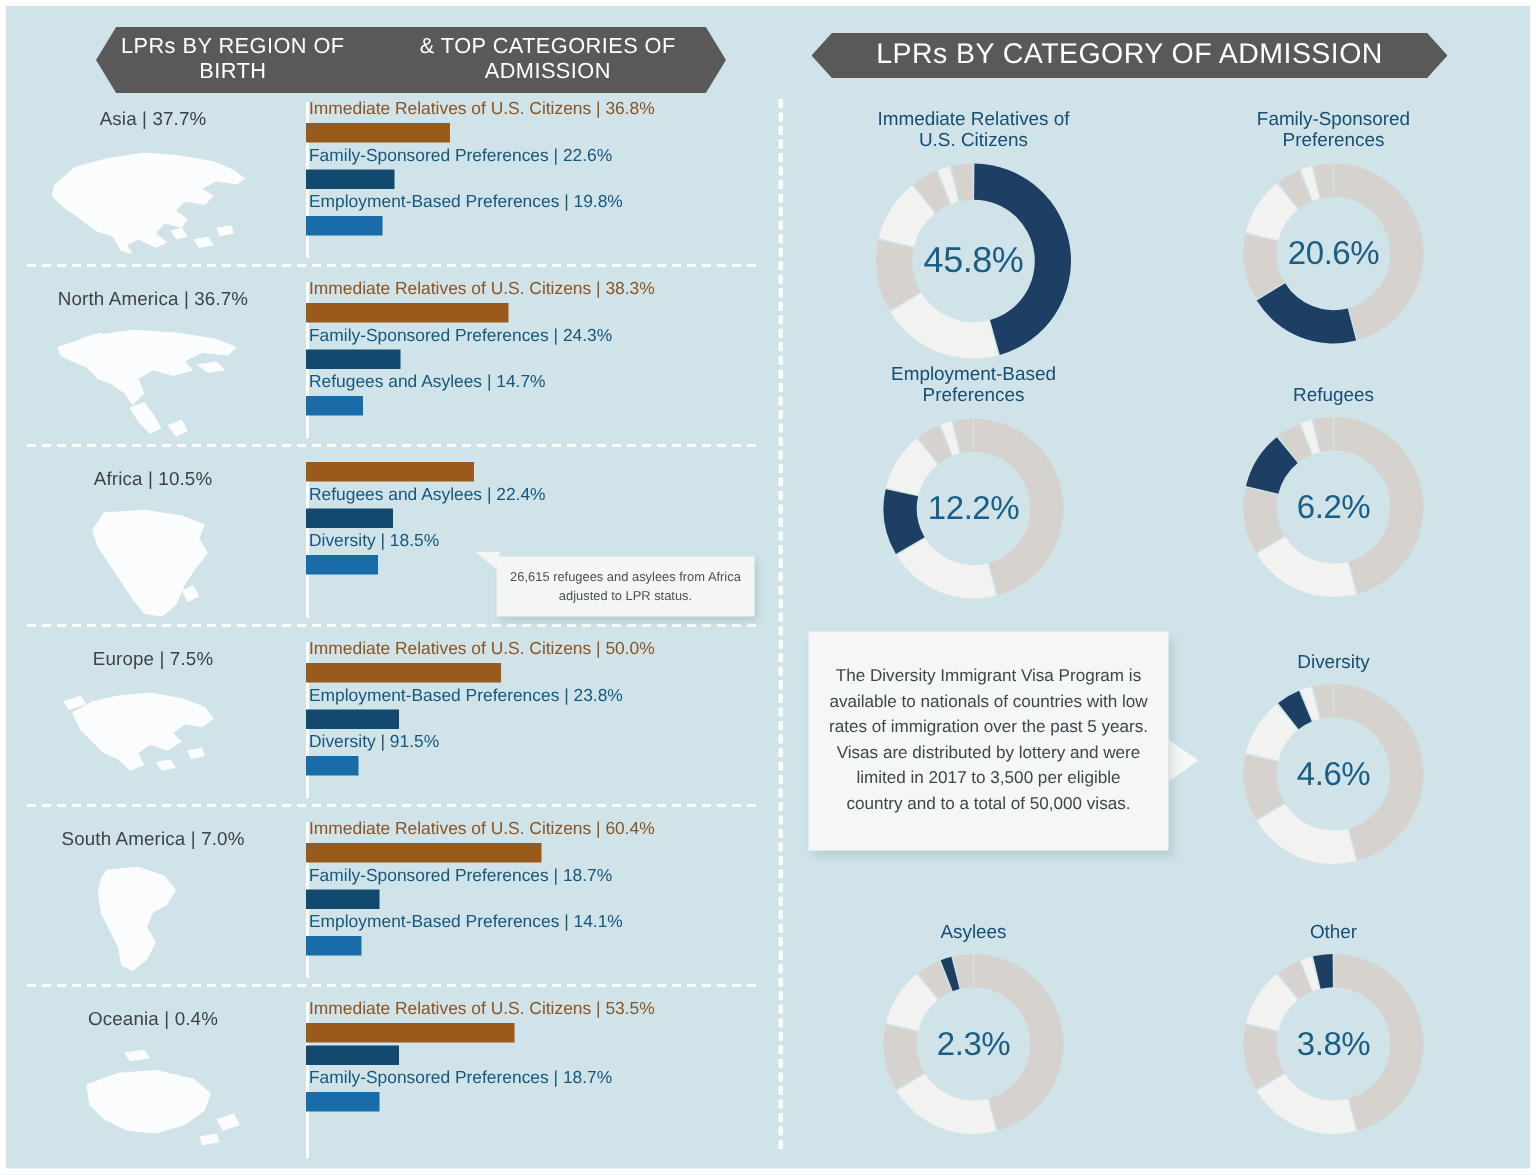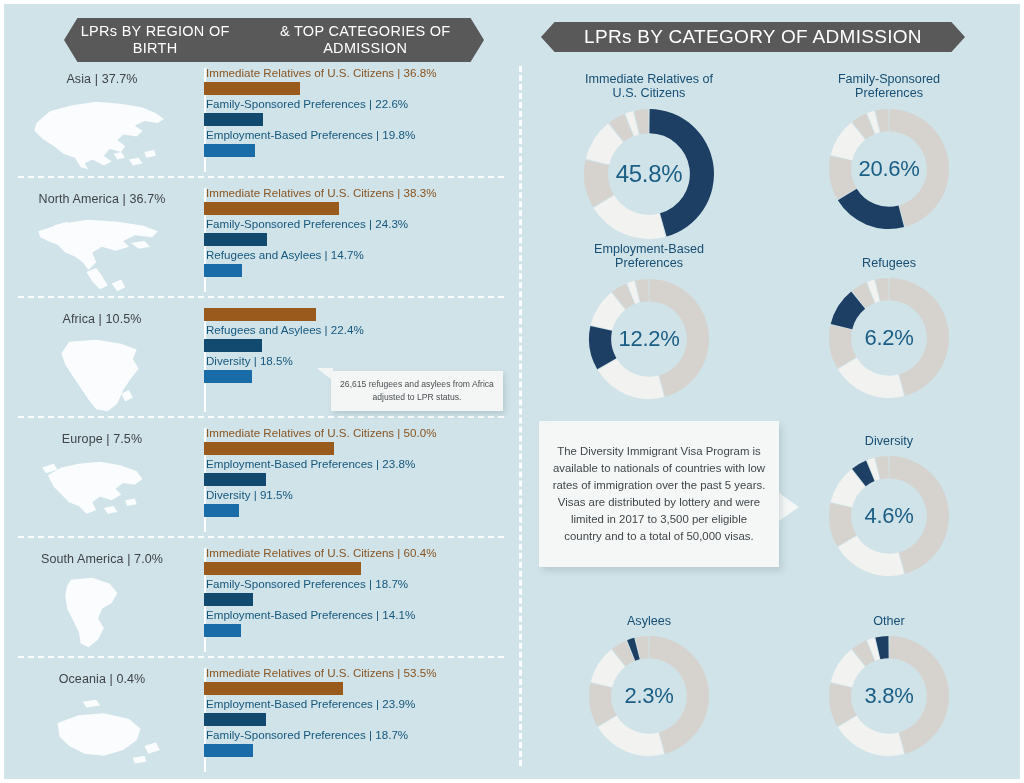--- a/index.html
+++ b/index.html
@@ -295,21 +295,20 @@
             <path d="M30,30 L52,22 L78,20 L104,26 L116,36 L112,48 L98,58 L78,64 L58,62 L42,54 L32,44 Z M56,8 L70,6 L74,12 L60,14 Z M120,54 L132,50 L136,58 L124,62 Z M108,66 L120,64 L122,70 L110,72 Z" fill="#ffffff"></path>
           </svg>
         </div>
         <div class="axis-line" style="top: 4px; height: 104px;"></div>
         <div class="bars" style="top: 2px;">
           <div class="bar-group">
             <div class="bar-label c0">Immediate Relatives of U.S. Citizens | 53.5%</div>
             <div class="bar c0" style="width: 139.1px;"></div>
           </div>
           <div class="bar-group">
-            <div class="bar-label c1">Employment-Based Preferences | 23.9%</div>
             <div class="bar c1" style="width: 62.14px;"></div>
           </div>
           <div class="bar-group">
             <div class="bar-label c2">Family-Sponsored Preferences | 18.7%</div>
             <div class="bar c2" style="width: 48.62px;"></div>
           </div>
         </div>
       </div>
     </div>
 

